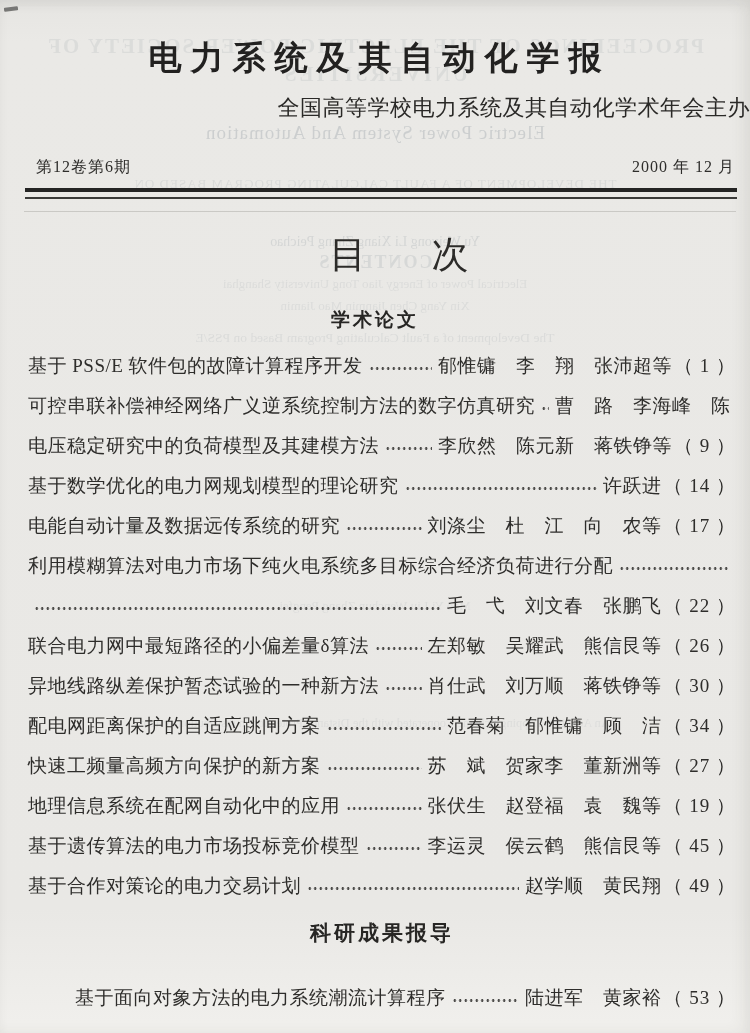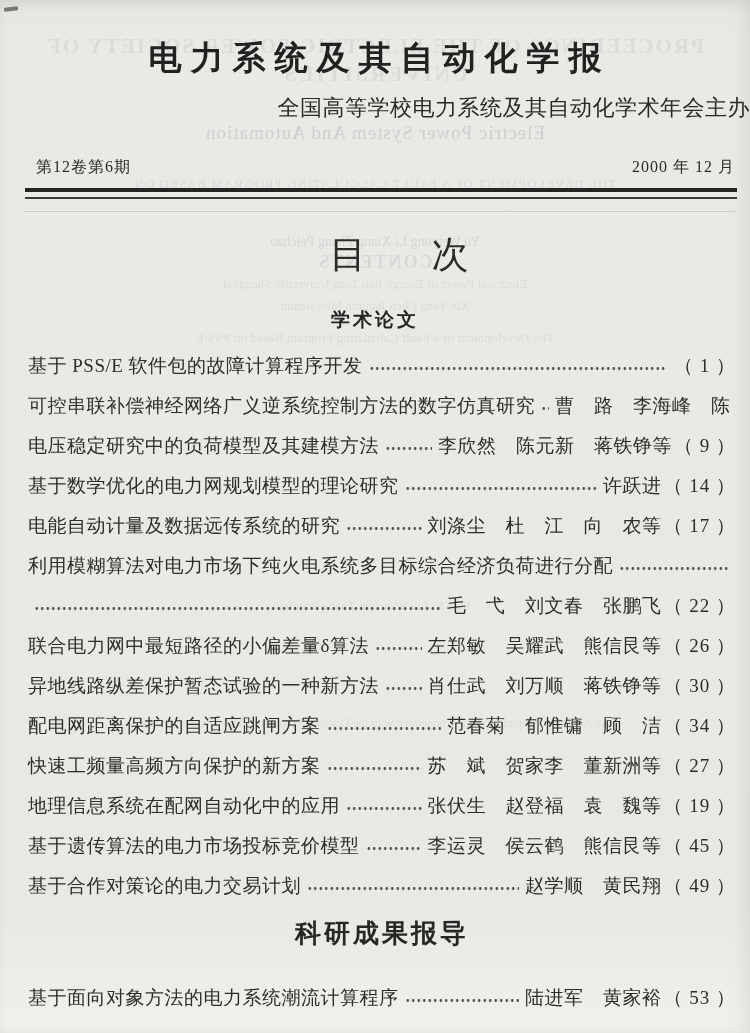--- a/index.html
+++ b/index.html
@@ -74,23 +74,23 @@
     flex:1 1 auto;align-self:center;height:5px;margin:4px 6px 0 6px;
     background-image:radial-gradient(circle,#4d4c4a 1.1px,rgba(0,0,0,0) 1.5px);
     background-size:5.5px 5px;background-repeat:repeat-x;background-position:left center;
     min-width:8px;
   }
   .row .a{flex:0 0 auto;letter-spacing:.5px;}
   .row .p{flex:0 0 auto;margin-left:2px;letter-spacing:1px;}
   .sec2-head{
     margin-top:14px;text-align:center;
     font-family:"DejaVu Sans","Liberation Sans",sans-serif;
-    font-weight:bold;font-size:26px;letter-spacing:3px;color:#272624;height:26px;line-height:26px;
-  }
-  .last-row{margin-top:32px;}
+    font-weight:bold;font-size:21px;letter-spacing:3px;color:#272624;height:26px;line-height:26px;
+  }
+  .last-row{margin-top:32px;margin-left:47px;}
 </style>
 </head>
 <body>
 
 <div class="page">
 
   <div class="ghost g1">PROCEEDINGS OF THE ELECTRIC POWER SOCIETY OF</div>
   <div class="ghost g2">UNIVERSITIES</div>
   <div class="ghost g3">Electric Power System And Automation</div>
   <div class="ghost g4">THE DEVELOPMENT OF A FAULT CALCULATING PROGRAM BASED ON</div>
@@ -117,20 +117,21 @@
   <div class="rule-thin"></div>
 
   <div class="mulu">目　次</div>
   <div class="sec sec1">学术论文</div>
 
   <div class="toc">
 
     <div class="row">
       <span class="t">基于 PSS/E 软件包的故障计算程序开发</span>
       <span class="dots"></span>
+      <span class="a">郁惟镛　李　翔　张沛超等</span>
       <span class="p">（ 1 ）</span>
     </div>
 
     <div class="row">
       <span class="t">可控串联补偿神经网络广义逆系统控制方法的数字仿真研究</span>
       <span class="dots"></span>
       <span class="a">曹　路　李海峰　陈　珩等</span>
       <span class="p">（ 5 ）</span>
     </div>
 

